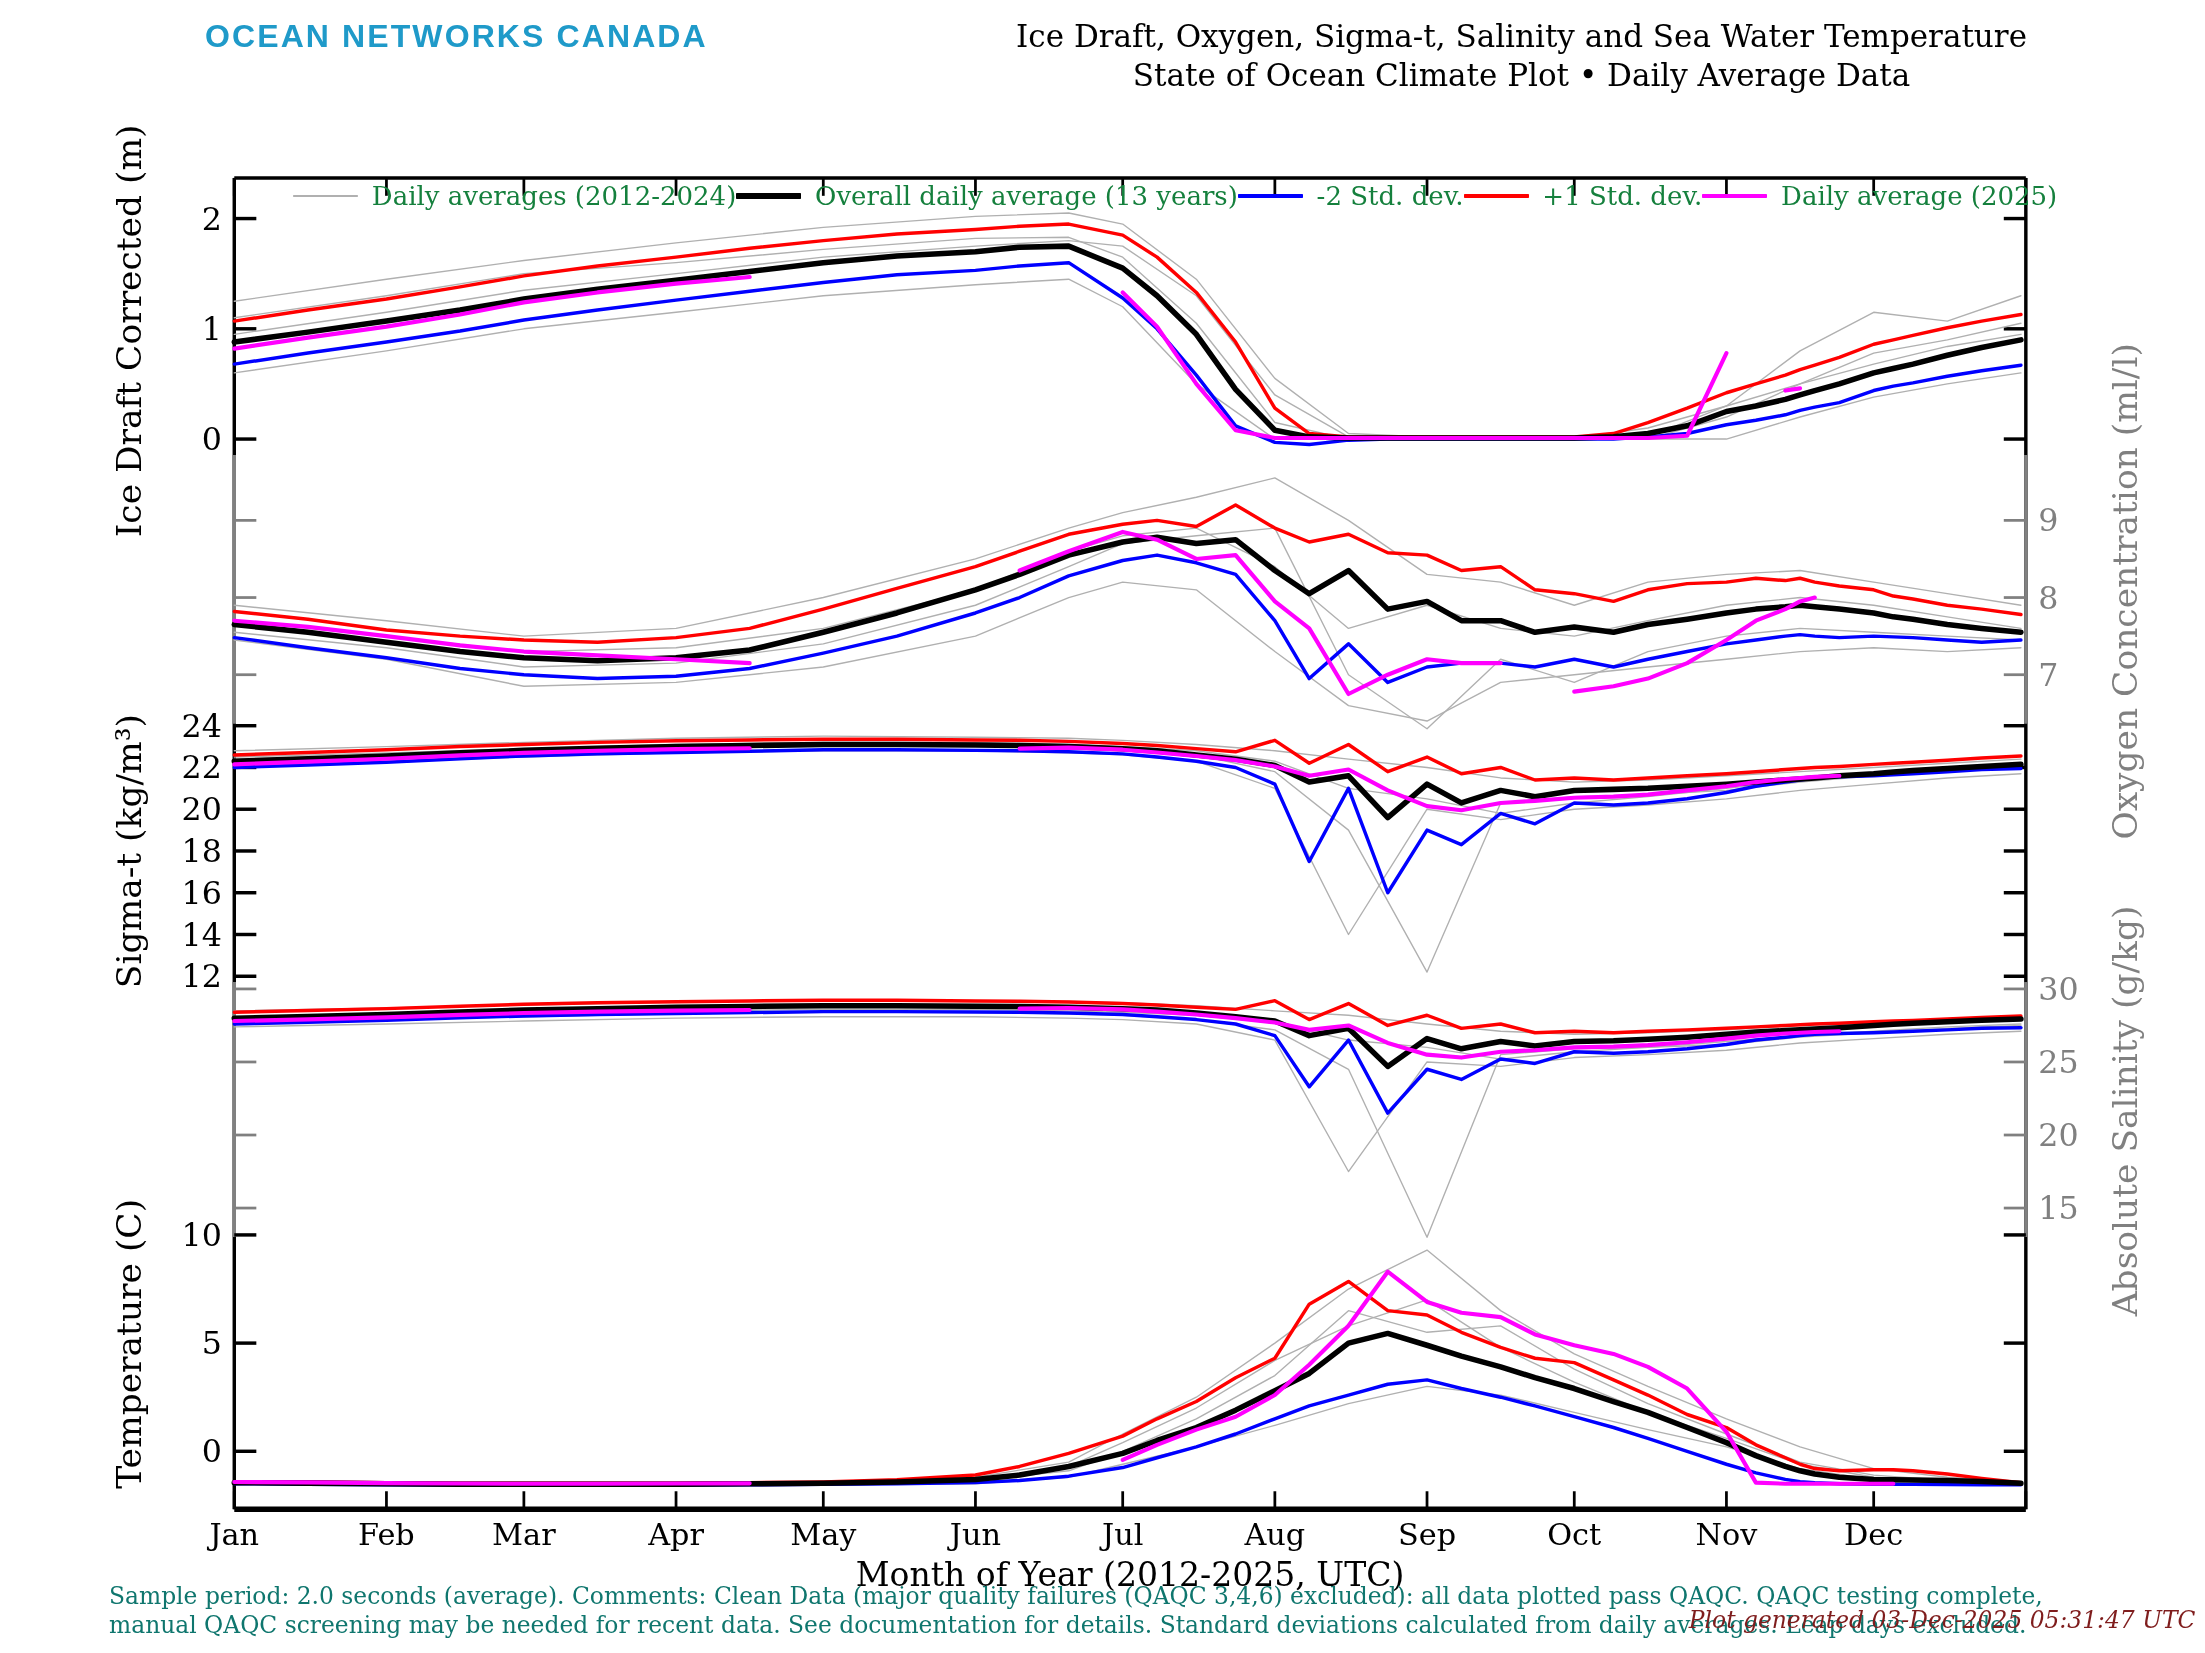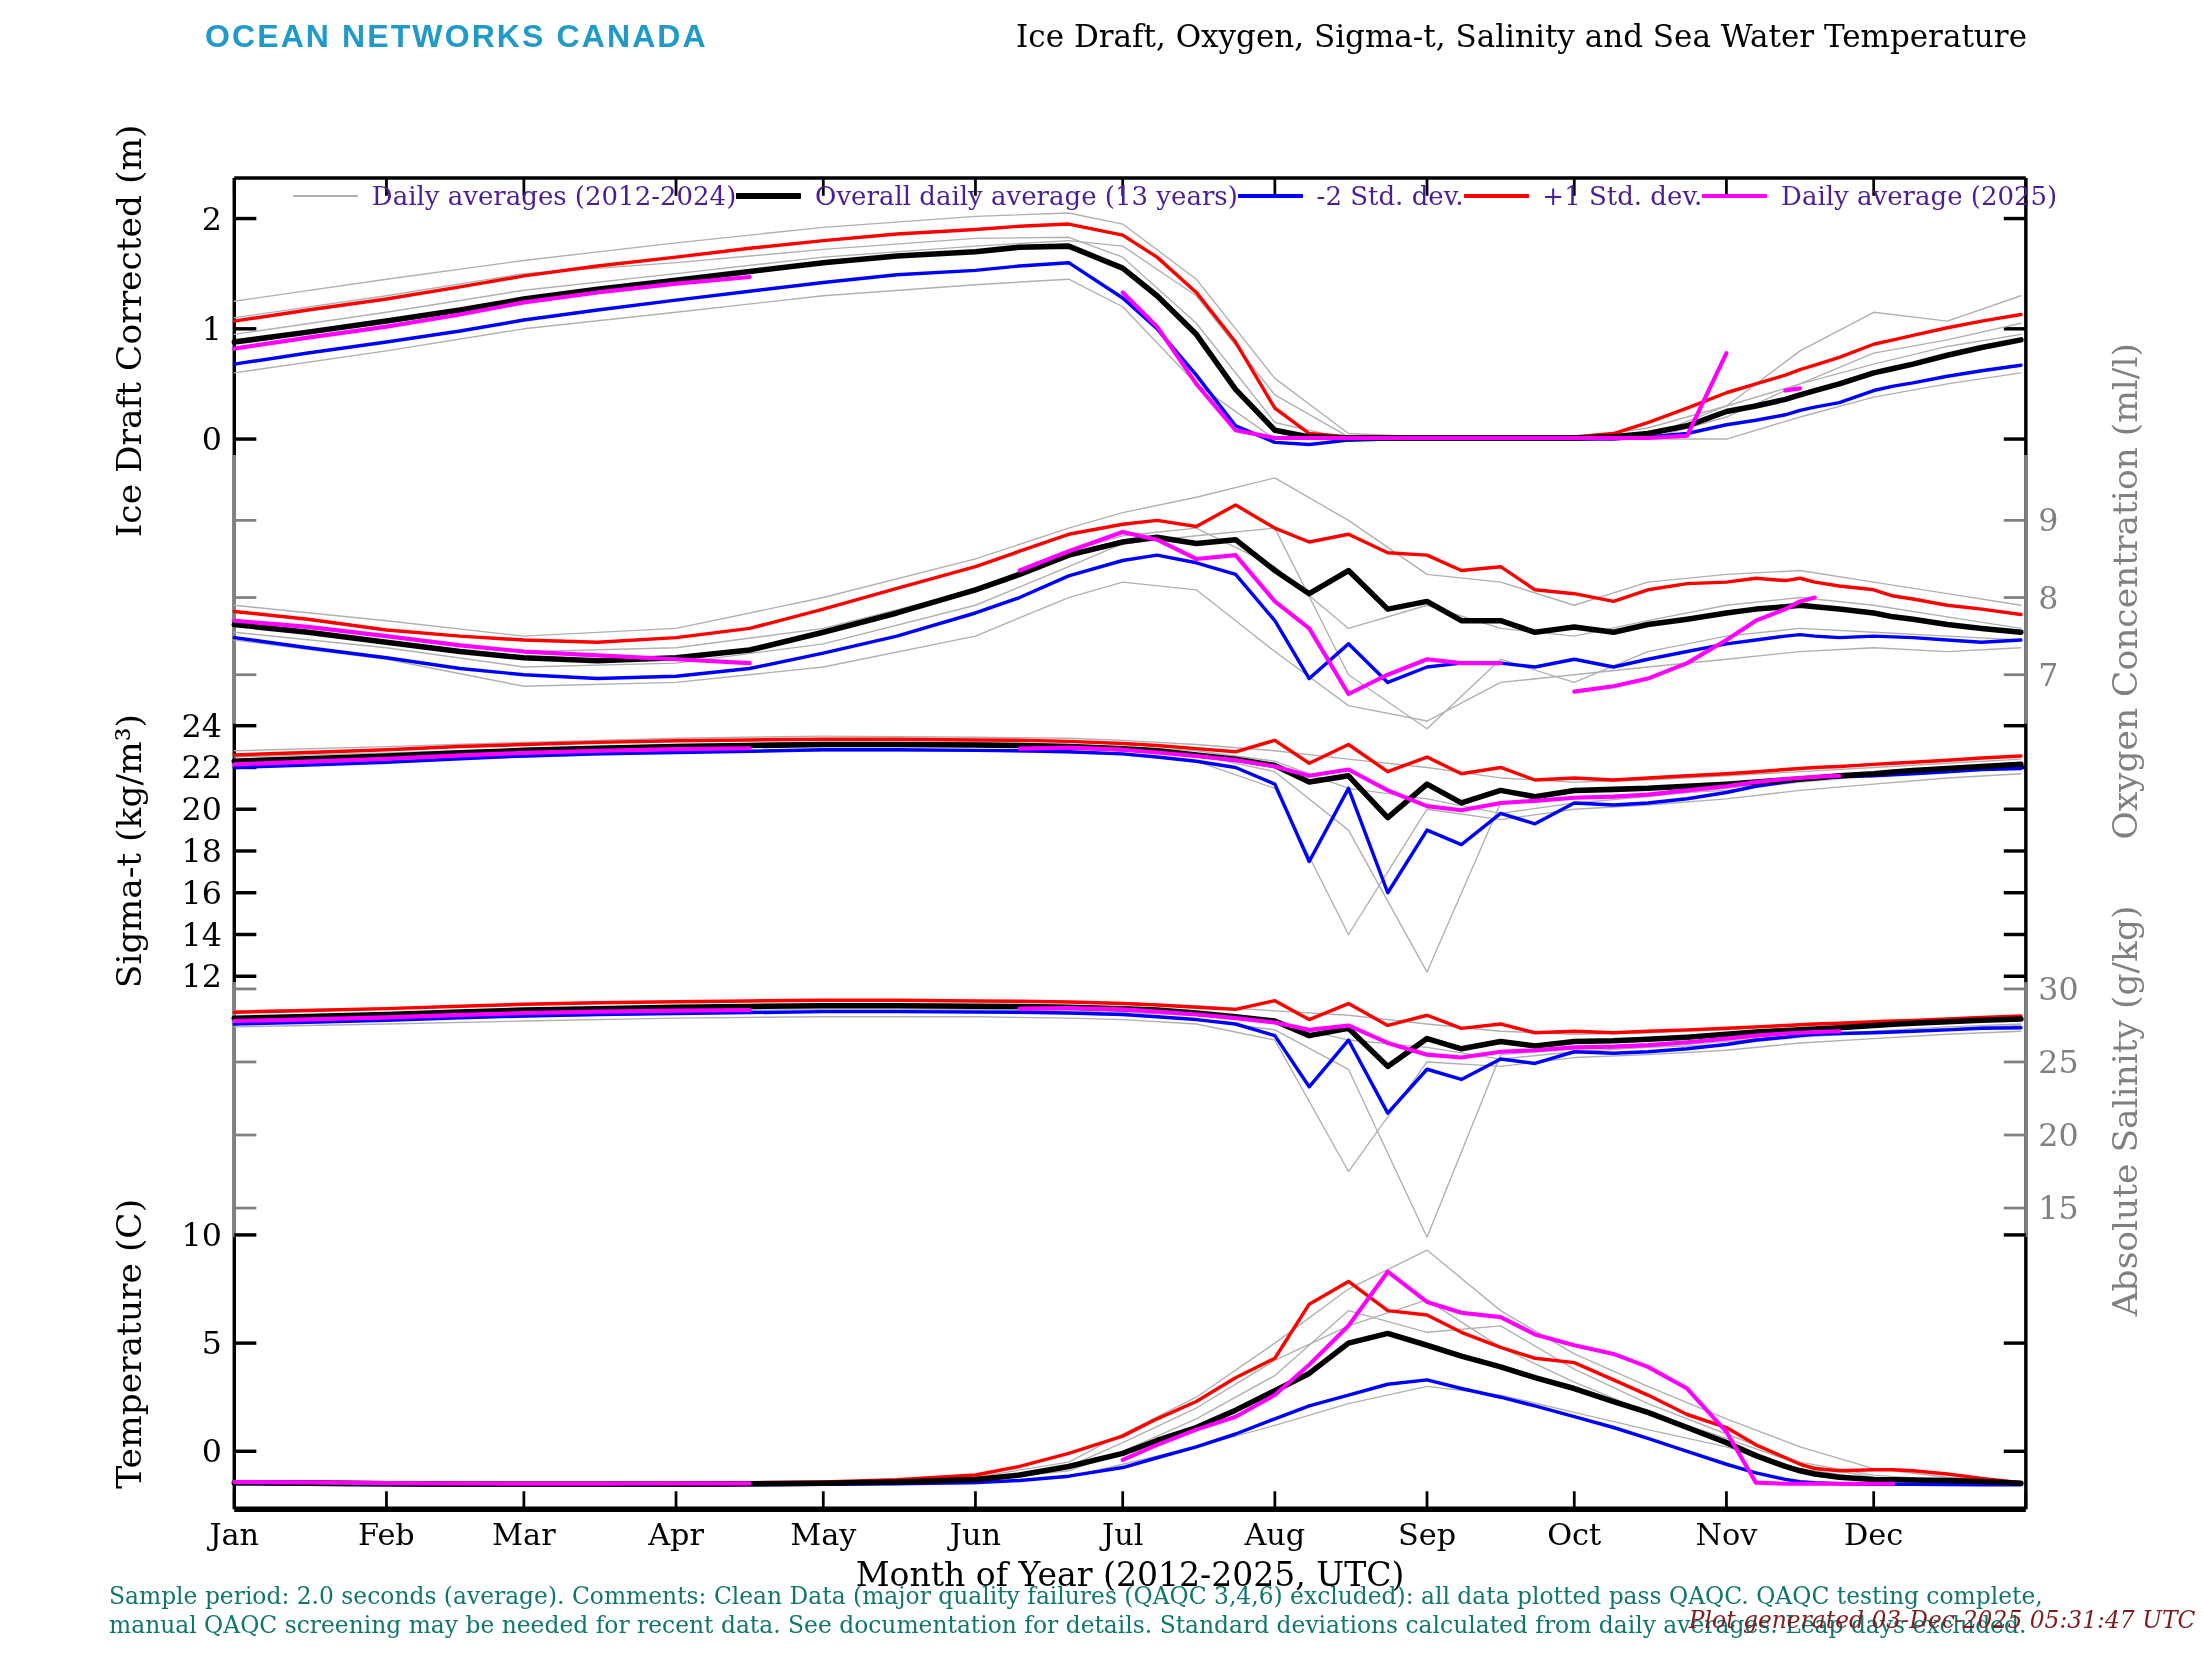--- a/index.html
+++ b/index.html
@@ -4,21 +4,21 @@
 <style>
   html,body{margin:0;padding:0;background:#fff;}
   #page{position:relative;width:2205px;height:1654px;background:#ffffff;overflow:hidden;
         font-family:"DejaVu Serif","Liberation Serif",serif;}
   #plot{position:absolute;left:0;top:0;}
   .logo{position:absolute;left:205px;top:18px;font-family:"Liberation Sans",sans-serif;
         font-weight:bold;font-size:32px;letter-spacing:2.1px;color:#1f9ac9;white-space:nowrap;}
   .titles{position:absolute;top:16.5px;right:178px;text-align:right;font-size:31px;line-height:39px;color:#000;}
   .titles div{white-space:nowrap;text-align:center;}
   #legend{position:absolute;top:181px;left:293px;width:1592px;display:flex;
-          justify-content:space-between;align-items:center;font-size:26px;color:#4c1d95;}
+          justify-content:space-between;align-items:center;font-size:26px;color:#15803d;}
   .leg-item{display:flex;align-items:center;gap:13.8px;white-space:nowrap;}
   .leg-item i{display:inline-block;width:65px;border-radius:0.7px;}
   .footer{position:absolute;left:109px;top:1582px;font-size:23.4px;line-height:29px;color:#0f766e;}
   .footer div{white-space:nowrap;}
   .generated{position:absolute;right:9.6px;top:1606px;font-size:23.4px;font-style:italic;color:#7f1d1d;white-space:nowrap;}
 </style>
 </head>
 <body>
 
 <div id="page">
@@ -181,20 +181,21 @@
       <polyline points="340,2150.0 446.8493150684931,2150.6 560.8219178082192,2151.5 667.6712328767123,2152.2 760.2739726027397,2152.5 867.1232876712329,2152.5 981.0958904109589,2152.2 1087.945205479452,2151.5 1194.794520547945,2150.6 1301.6438356164383,2147.4 1415.6164383561645,2140.5 1479.7260273972602,2128.0 1550.958904109589,2109.1 1629.3150684931506,2084.0 1679.1780821917807,2058.9 1736.164383561644,2033.8 1793.150684931507,1999.2 1850.1369863013697,1971.0 1900,1892.5 1956.986301369863,1859.5 2013.972602739726,1901.9 2070.958904109589,1908.2 2120.821917808219,1933.3 2177.8082191780823,1955.3 2227.6712328767126,1971.0 2284.6575342465753,1977.3 2341.643835616438,2002.4 2391.5068493150684,2024.4 2448.4931506849316,2052.6 2505.4794520547944,2071.5 2548.219178082192,2096.6 2590.958904109589,2115.4 2612.3287671232874,2124.8 2633.6986301369866,2131.1 2669.3150684931506,2134.3 2719.178082191781,2132.7 2747.671232876712,2132.7 2776.1643835616437,2134.3 2826.027397260274,2139.0 2875.890410958904,2145.3 2932.876712328767,2151.5" fill="none" stroke="#ff0000" stroke-width="5" stroke-linejoin="round" stroke-linecap="round"></polyline>
       <polyline points="340,2151.5 446.8493150684931,2152.2 560.8219178082192,2153.1 667.6712328767123,2153.7 760.2739726027397,2154.0 867.1232876712329,2154.0 981.0958904109589,2153.7 1087.945205479452,2153.1 1194.794520547945,2152.5 1301.6438356164383,2150.6 1415.6164383561645,2146.8 1479.7260273972602,2140.5 1550.958904109589,2128.0 1629.3150684931506,2109.1 1679.1780821917807,2090.3 1736.164383561644,2071.5 1793.150684931507,2046.3 1850.1369863013697,2018.1 1900,1993.0 1956.986301369863,1949.0 2013.972602739726,1934.9 2070.958904109589,1952.1 2120.821917808219,1967.8 2177.8082191780823,1983.5 2227.6712328767126,1999.2 2284.6575342465753,2014.9 2341.643835616438,2033.8 2391.5068493150684,2049.5 2448.4931506849316,2071.5 2505.4794520547944,2093.4 2548.219178082192,2112.3 2590.958904109589,2128.0 2612.3287671232874,2134.3 2633.6986301369866,2139.0 2669.3150684931506,2143.7 2719.178082191781,2146.8 2747.671232876712,2147.4 2776.1643835616437,2147.8 2826.027397260274,2148.4 2875.890410958904,2150.0 2932.876712328767,2152.5" fill="none" stroke="#000000" stroke-width="8" stroke-linejoin="round" stroke-linecap="round"></polyline>
       <polyline points="340,2150.6 446.8493150684931,2151.2 560.8219178082192,2152.2 667.6712328767123,2152.8 760.2739726027397,2153.1 867.1232876712329,2153.1 981.0958904109589,2152.8 1087.945205479452,2152.5" fill="none" stroke="#ff00ff" stroke-width="6" stroke-linejoin="round" stroke-linecap="round"></polyline>
       <polyline points="1629.3150684931506,2118.6 1679.1780821917807,2096.6 1736.164383561644,2074.6 1793.150684931507,2055.8 1850.1369863013697,2024.4 1900,1980.4 1956.986301369863,1923.9 2013.972602739726,1845.4 2070.958904109589,1889.3 2120.821917808219,1905.0 2177.8082191780823,1911.3 2227.6712328767126,1936.4 2284.6575342465753,1952.1 2341.643835616438,1964.7 2391.5068493150684,1983.5 2448.4931506849316,2014.9 2505.4794520547944,2077.7 2548.219178082192,2151.5 2590.958904109589,2153.1 2612.3287671232874,2153.1 2633.6986301369866,2153.1 2669.3150684931506,2153.1 2719.178082191781,2153.1 2747.671232876712,2153.1" fill="none" stroke="#ff00ff" stroke-width="6" stroke-linejoin="round" stroke-linecap="round"></polyline>
     </svg>
 
   <div class="logo">OCEAN NETWORKS CANADA</div>
 
   <div class="titles">
     <div>Ice Draft, Oxygen, Sigma-t, Salinity and Sea Water Temperature</div>
+    <div>State of Ocean Climate Plot • Daily Average Data</div>
   </div>
 
   <div id="legend">
       <span class="leg-item">
         <i style="background: rgb(176, 176, 176); height: 2.1px;"></i>
         <span>Daily averages (2012-2024)</span>
       </span>
       <span class="leg-item">
         <i style="background: rgb(0, 0, 0); height: 5.5px;"></i>
         <span>Overall daily average (13 years)</span>

